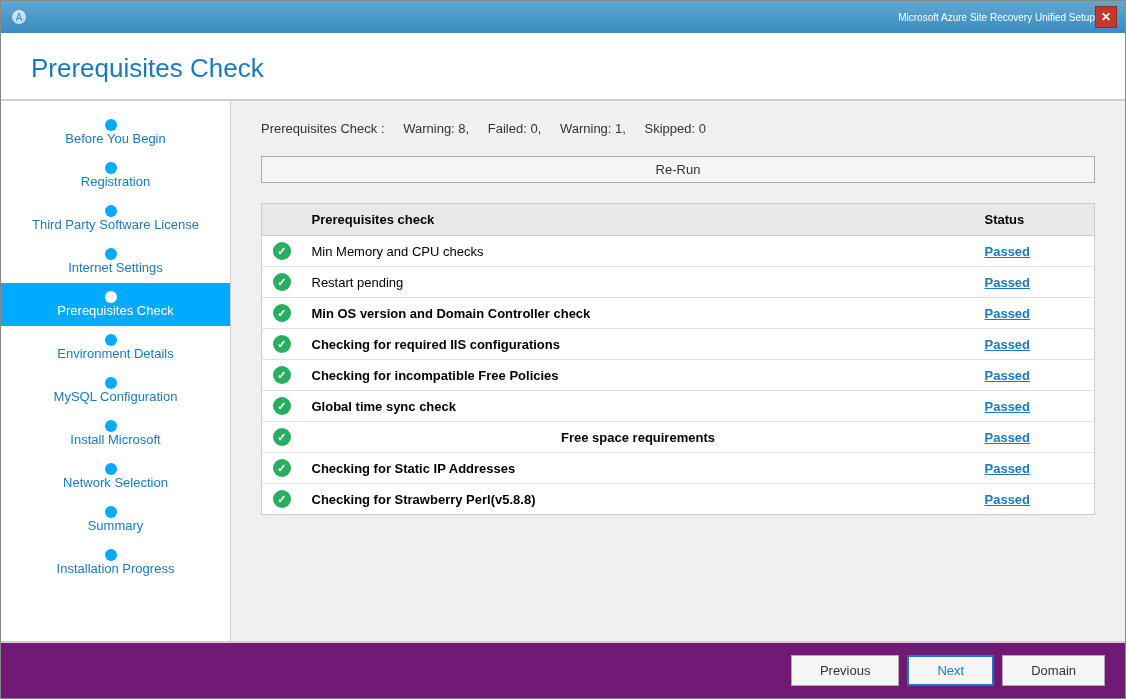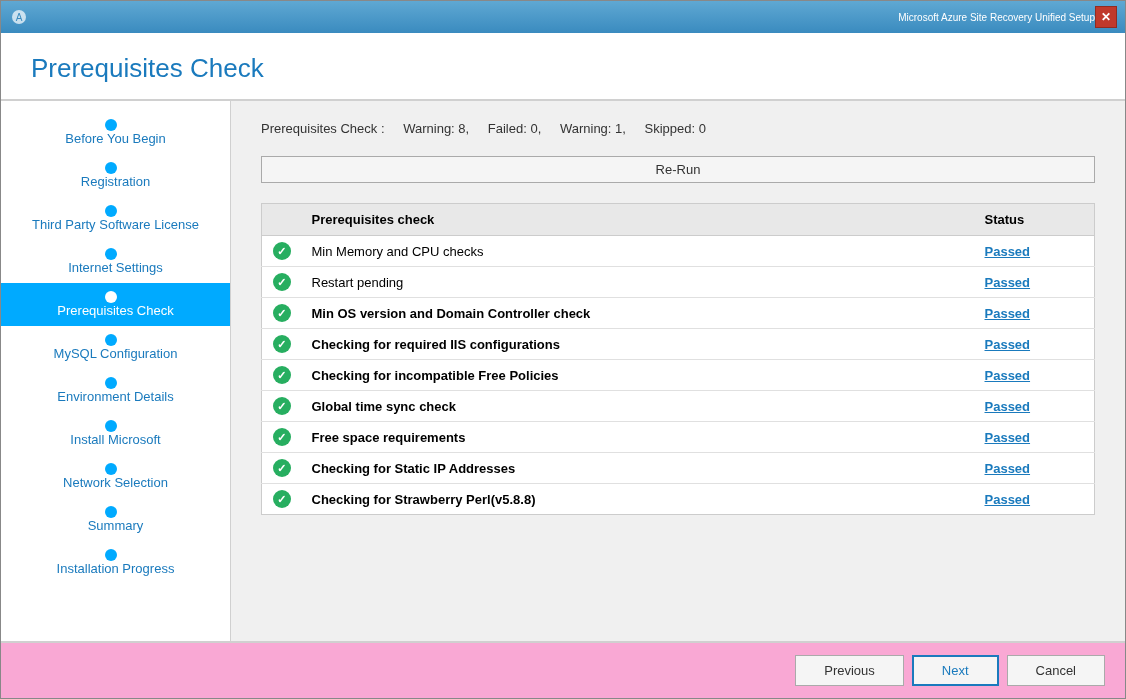--- a/index.html
+++ b/index.html
@@ -171,21 +171,21 @@
       text-decoration: underline;
       cursor: pointer;
       font-weight: 600;
     }
     .footer-area {
       border-top: 2px solid #d0d0d0;
       padding: 12px 20px;
       display: flex;
       justify-content: flex-end;
       gap: 8px;
-      background: #f9a8d4;
+      background: #701a75;
       flex-shrink: 0;
     }
     .footer-btn {
       padding: 6px 28px;
       border: 1px solid #aaa;
       background: #f5f5f5;
       color: #333;
       cursor: pointer;
       font-size: 13px;
       min-width: 80px;
@@ -234,25 +234,25 @@
         <div class="sidebar-item">
           <span class="dot"></span>
           <span>Internet Settings</span>
         </div>
         <div class="sidebar-item active">
           <span class="dot"></span>
           <span>Prerequisites Check</span>
         </div>
         <div class="sidebar-item">
           <span class="dot"></span>
+          <span>Environment Details</span>
+        </div>
+        <div class="sidebar-item">
+          <span class="dot"></span>
           <span>MySQL Configuration</span>
-        </div>
-        <div class="sidebar-item">
-          <span class="dot"></span>
-          <span>Environment Details</span>
         </div>
         <div class="sidebar-item">
           <span class="dot"></span>
           <span>Install Microsoft</span>
         </div>
         <div class="sidebar-item">
           <span class="dot"></span>
           <span>Network Selection</span>
         </div>
         <div class="sidebar-item">
@@ -310,36 +310,36 @@
               <td style="font-weight: 600;">Checking for incompatible Free Policies</td>
               <td><span class="status-passed">Passed</span></td>
             </tr>
             <tr>
               <td style="text-align: center;"><span class="green-check">✓</span></td>
               <td style="font-weight: 600;">Global time sync check</td>
               <td><span class="status-passed">Passed</span></td>
             </tr>
             <tr>
               <td style="text-align: center;"><span class="green-check">✓</span></td>
-              <td style="font-weight: 600;">Free space requirements</td>
+              <td style="font-weight: 600; text-align: center;">Free space requirements</td>
               <td><span class="status-passed">Passed</span></td>
             </tr>
             <tr>
               <td style="text-align: center;"><span class="green-check">✓</span></td>
               <td style="font-weight: 600;">Checking for Static IP Addresses</td>
               <td><span class="status-passed">Passed</span></td>
             </tr>
             <tr>
               <td style="text-align: center;"><span class="green-check">✓</span></td>
               <td style="font-weight: 600;">Checking for Strawberry Perl(v5.8.8)</td>
               <td><span class="status-passed">Passed</span></td>
             </tr>
           </tbody>
       </table>
     </div>
   </div>
 
   <div class="footer-area">
     <button class="footer-btn">Previous</button>
     <button class="footer-btn primary">Next</button>
-    <button class="footer-btn">Cancel</button>
+    <button class="footer-btn">Domain</button>
   </div>
 </div>
 
 </body></html>

